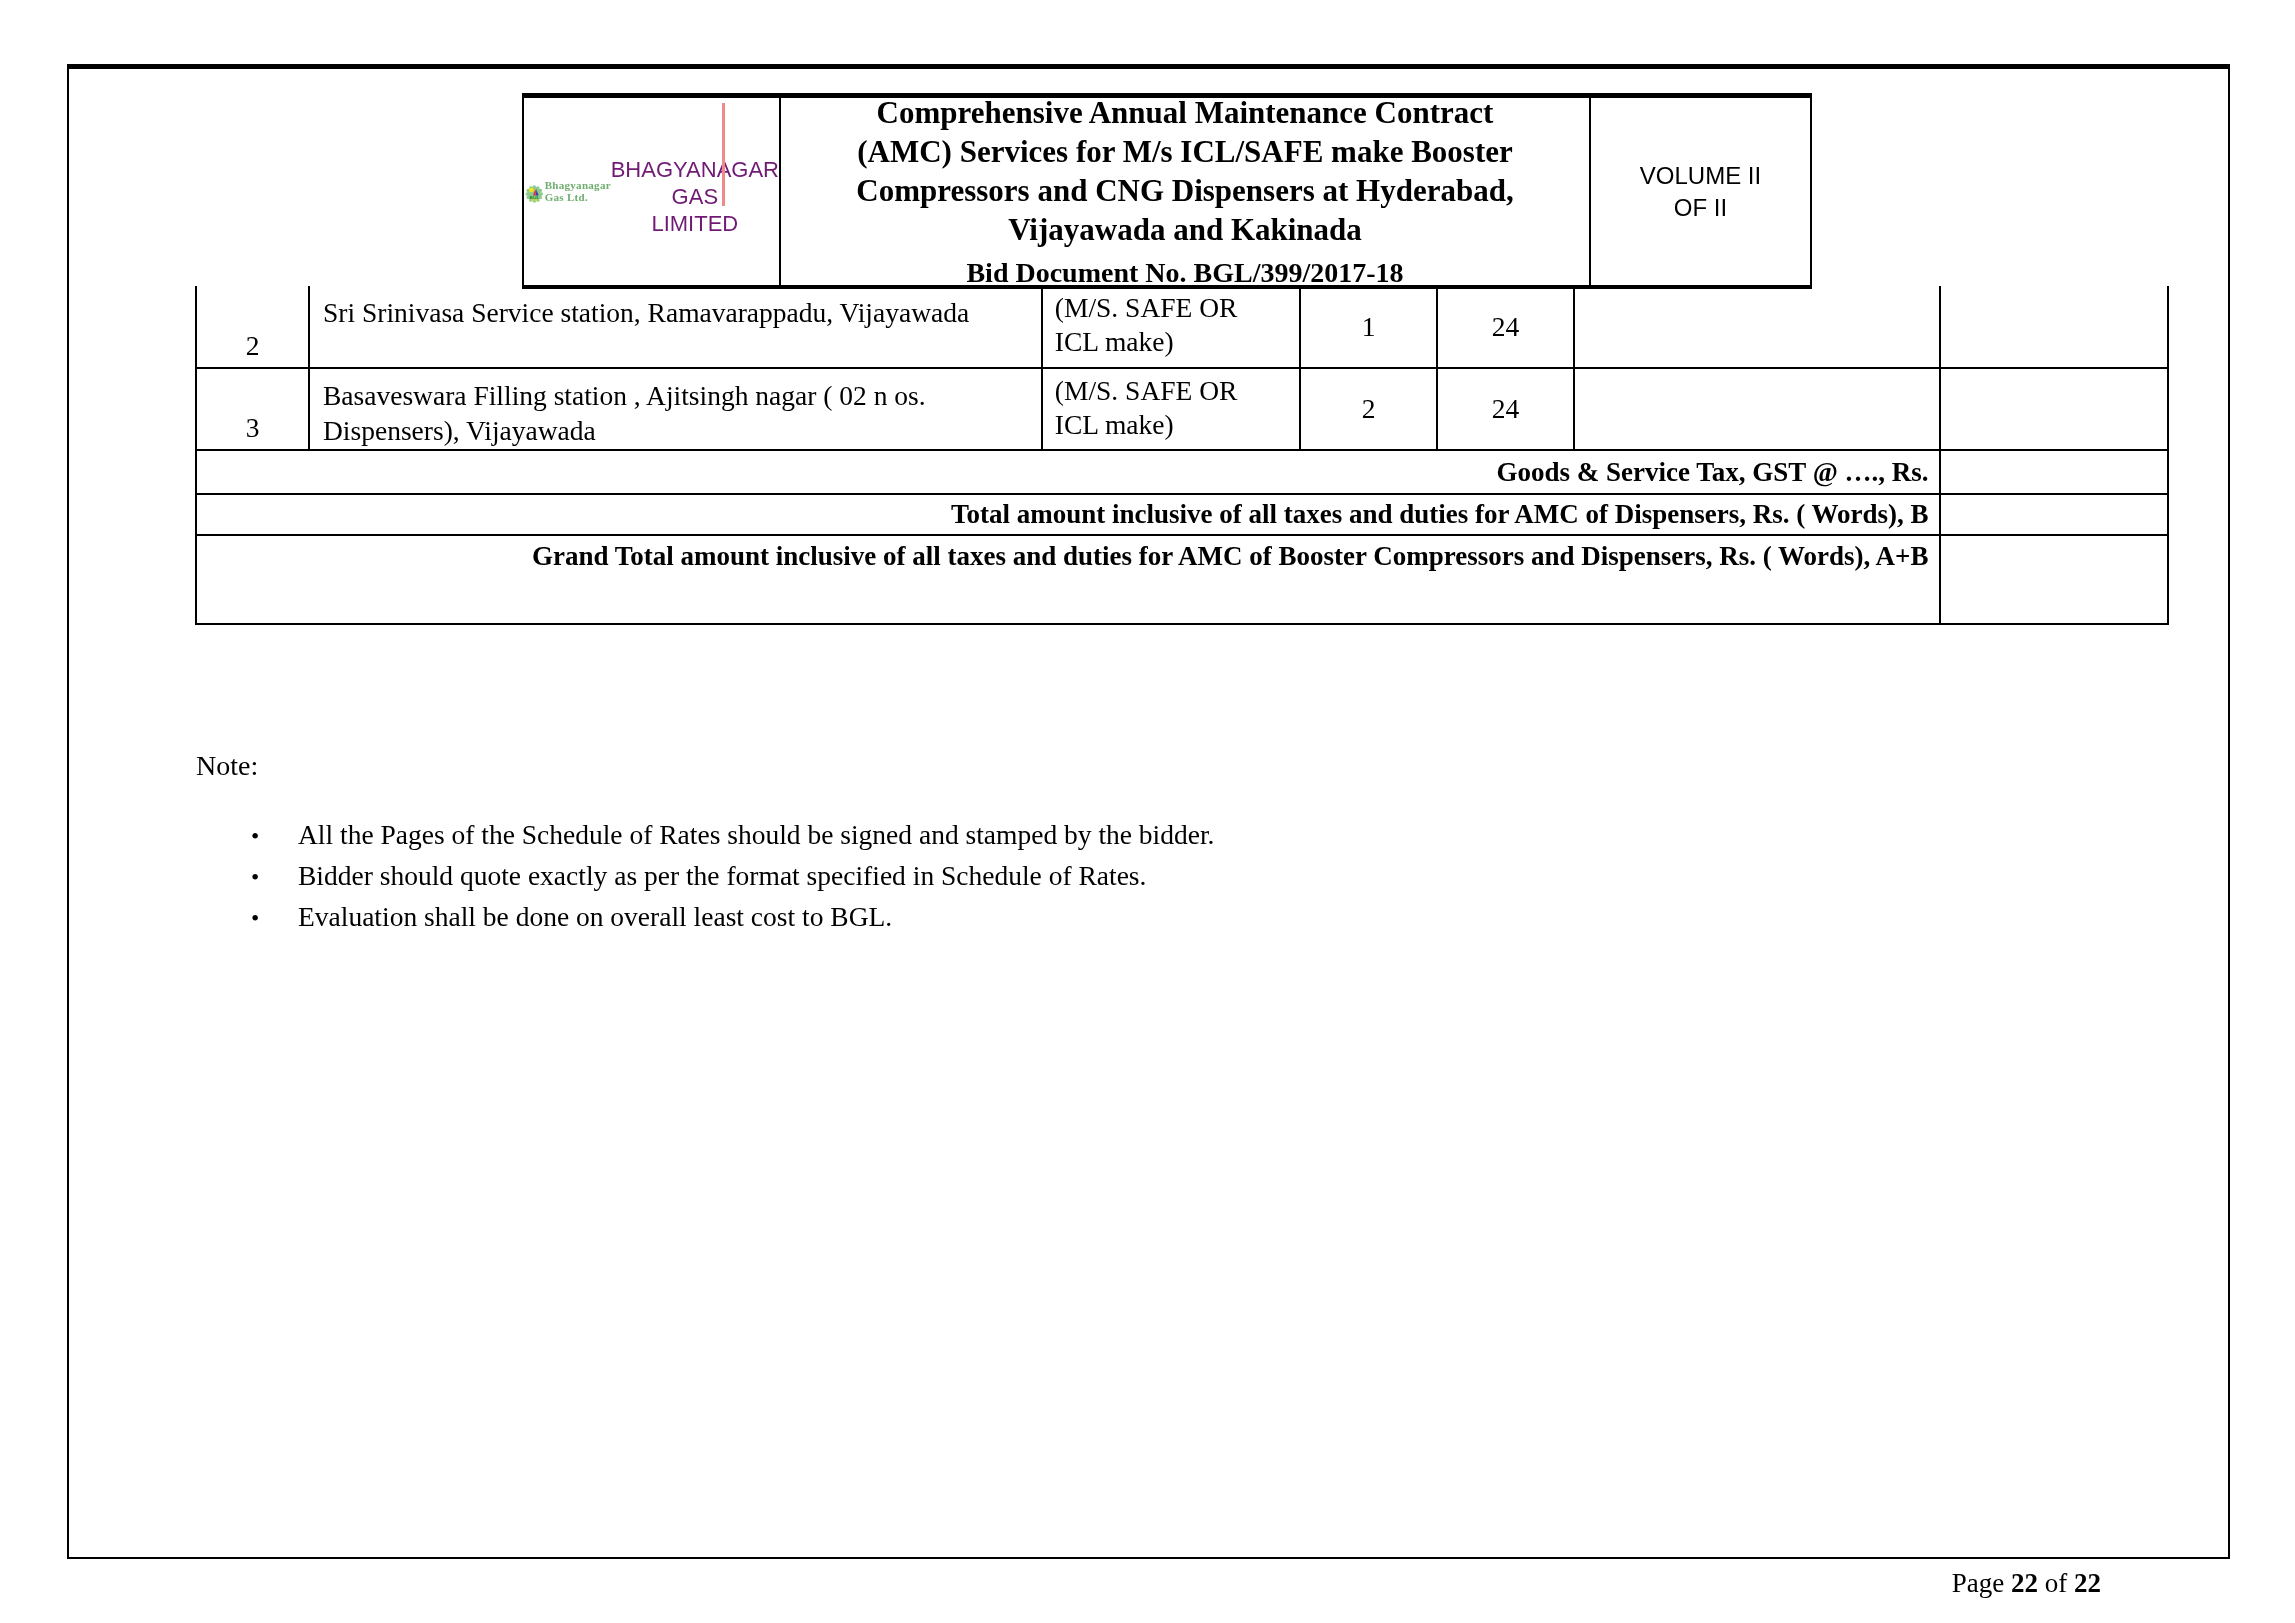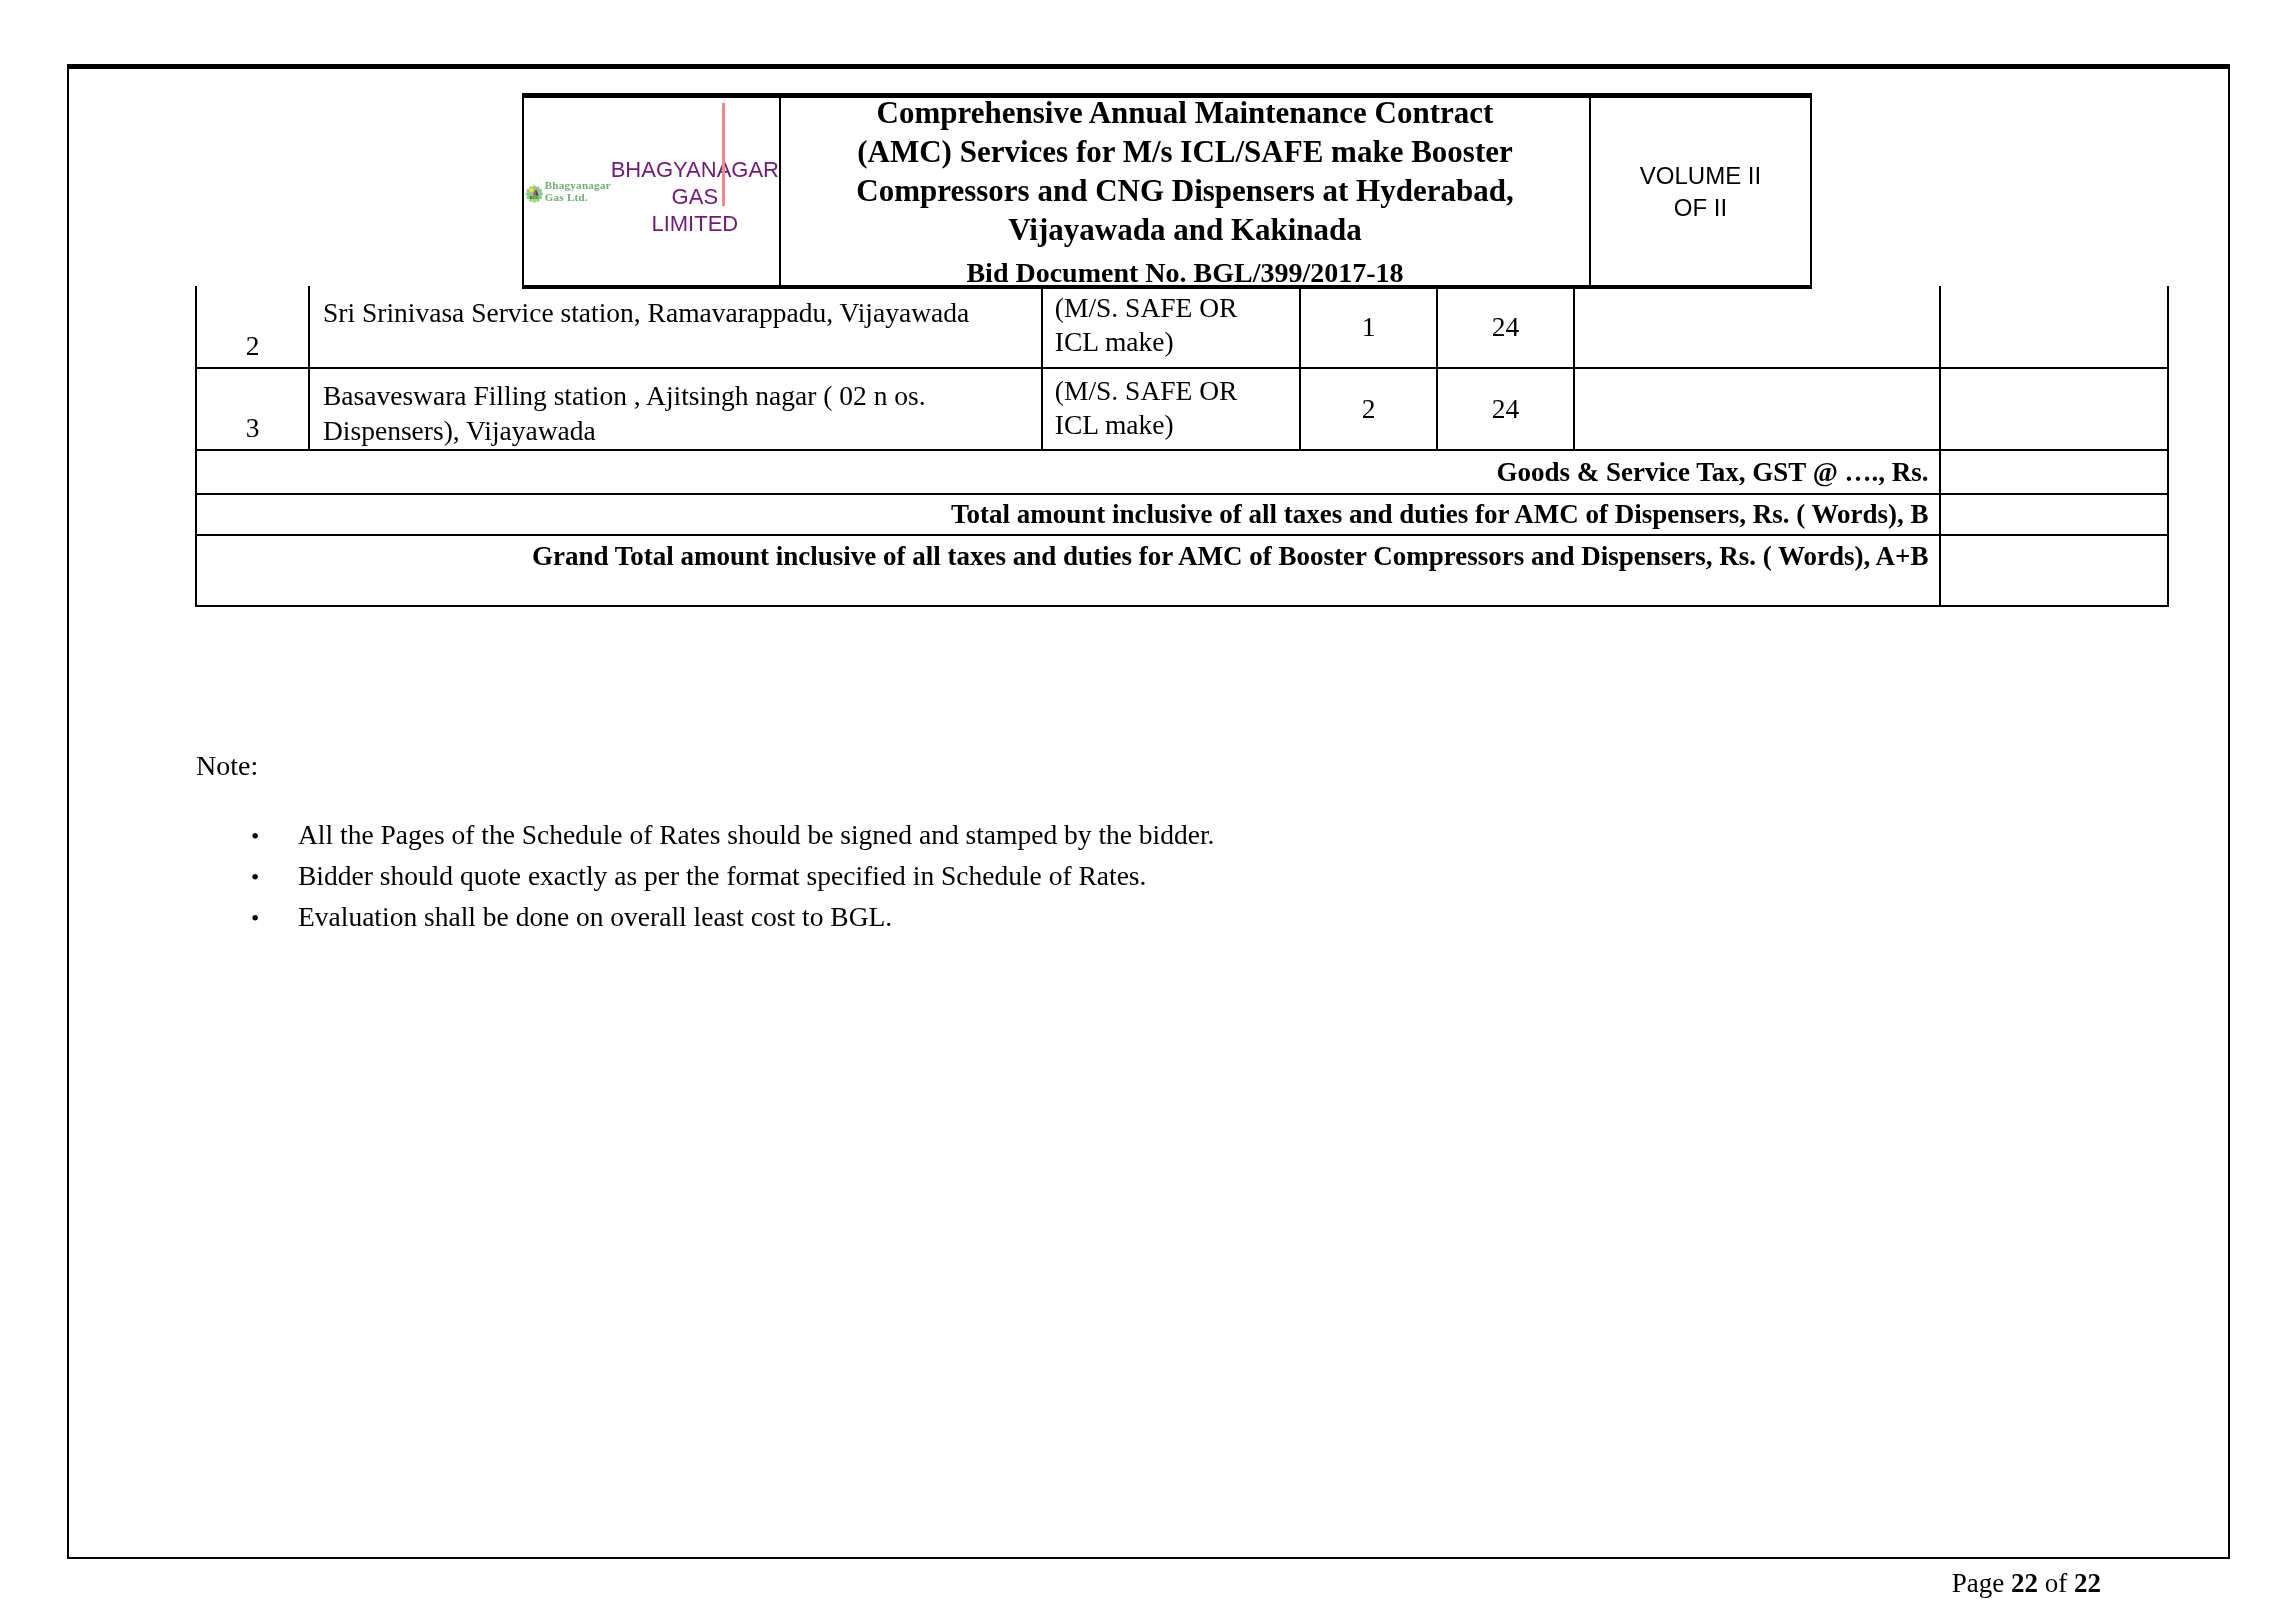--- a/index.html
+++ b/index.html
@@ -160,21 +160,21 @@
         <td></td>
       </tr>
       <tr style="height:44px">
         <td class="sum-label" colspan="6">Goods &amp; Service Tax, GST @ …., Rs.</td>
         <td></td>
       </tr>
       <tr style="height:41px">
         <td class="sum-label" colspan="6">Total amount inclusive of all taxes and duties for AMC of Dispensers, Rs. ( Words), B</td>
         <td></td>
       </tr>
-      <tr style="height:71px">
+      <tr style="height:89px">
         <td class="sum-label grand" colspan="6">Grand Total amount inclusive of all taxes and duties for AMC of Booster Compressors and  Dispensers, Rs. ( Words), A+B</td>
         <td></td>
       </tr>
     </tbody>
   </table>
 
   <div class="note-heading">Note:</div>
   <div class="notes-list">
     <div class="note-item">
       <span class="note-bullet">•</span>

